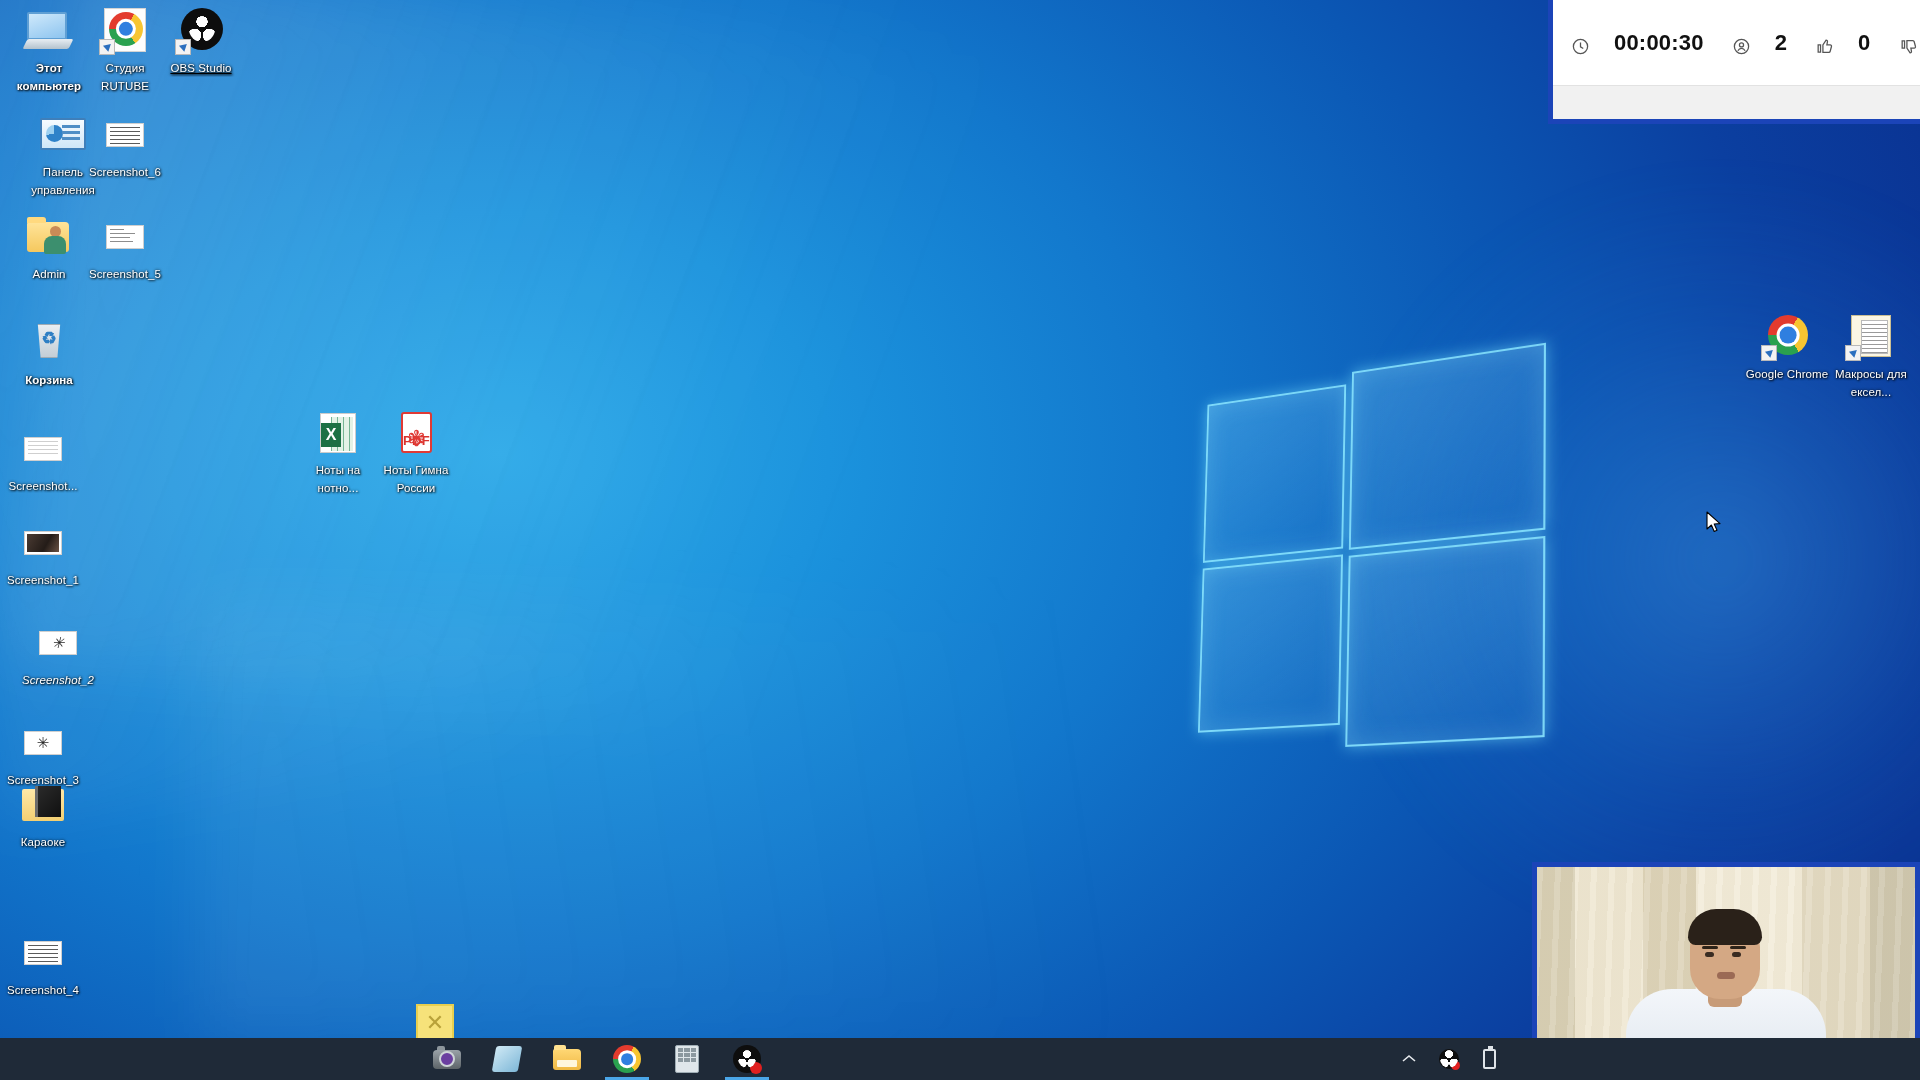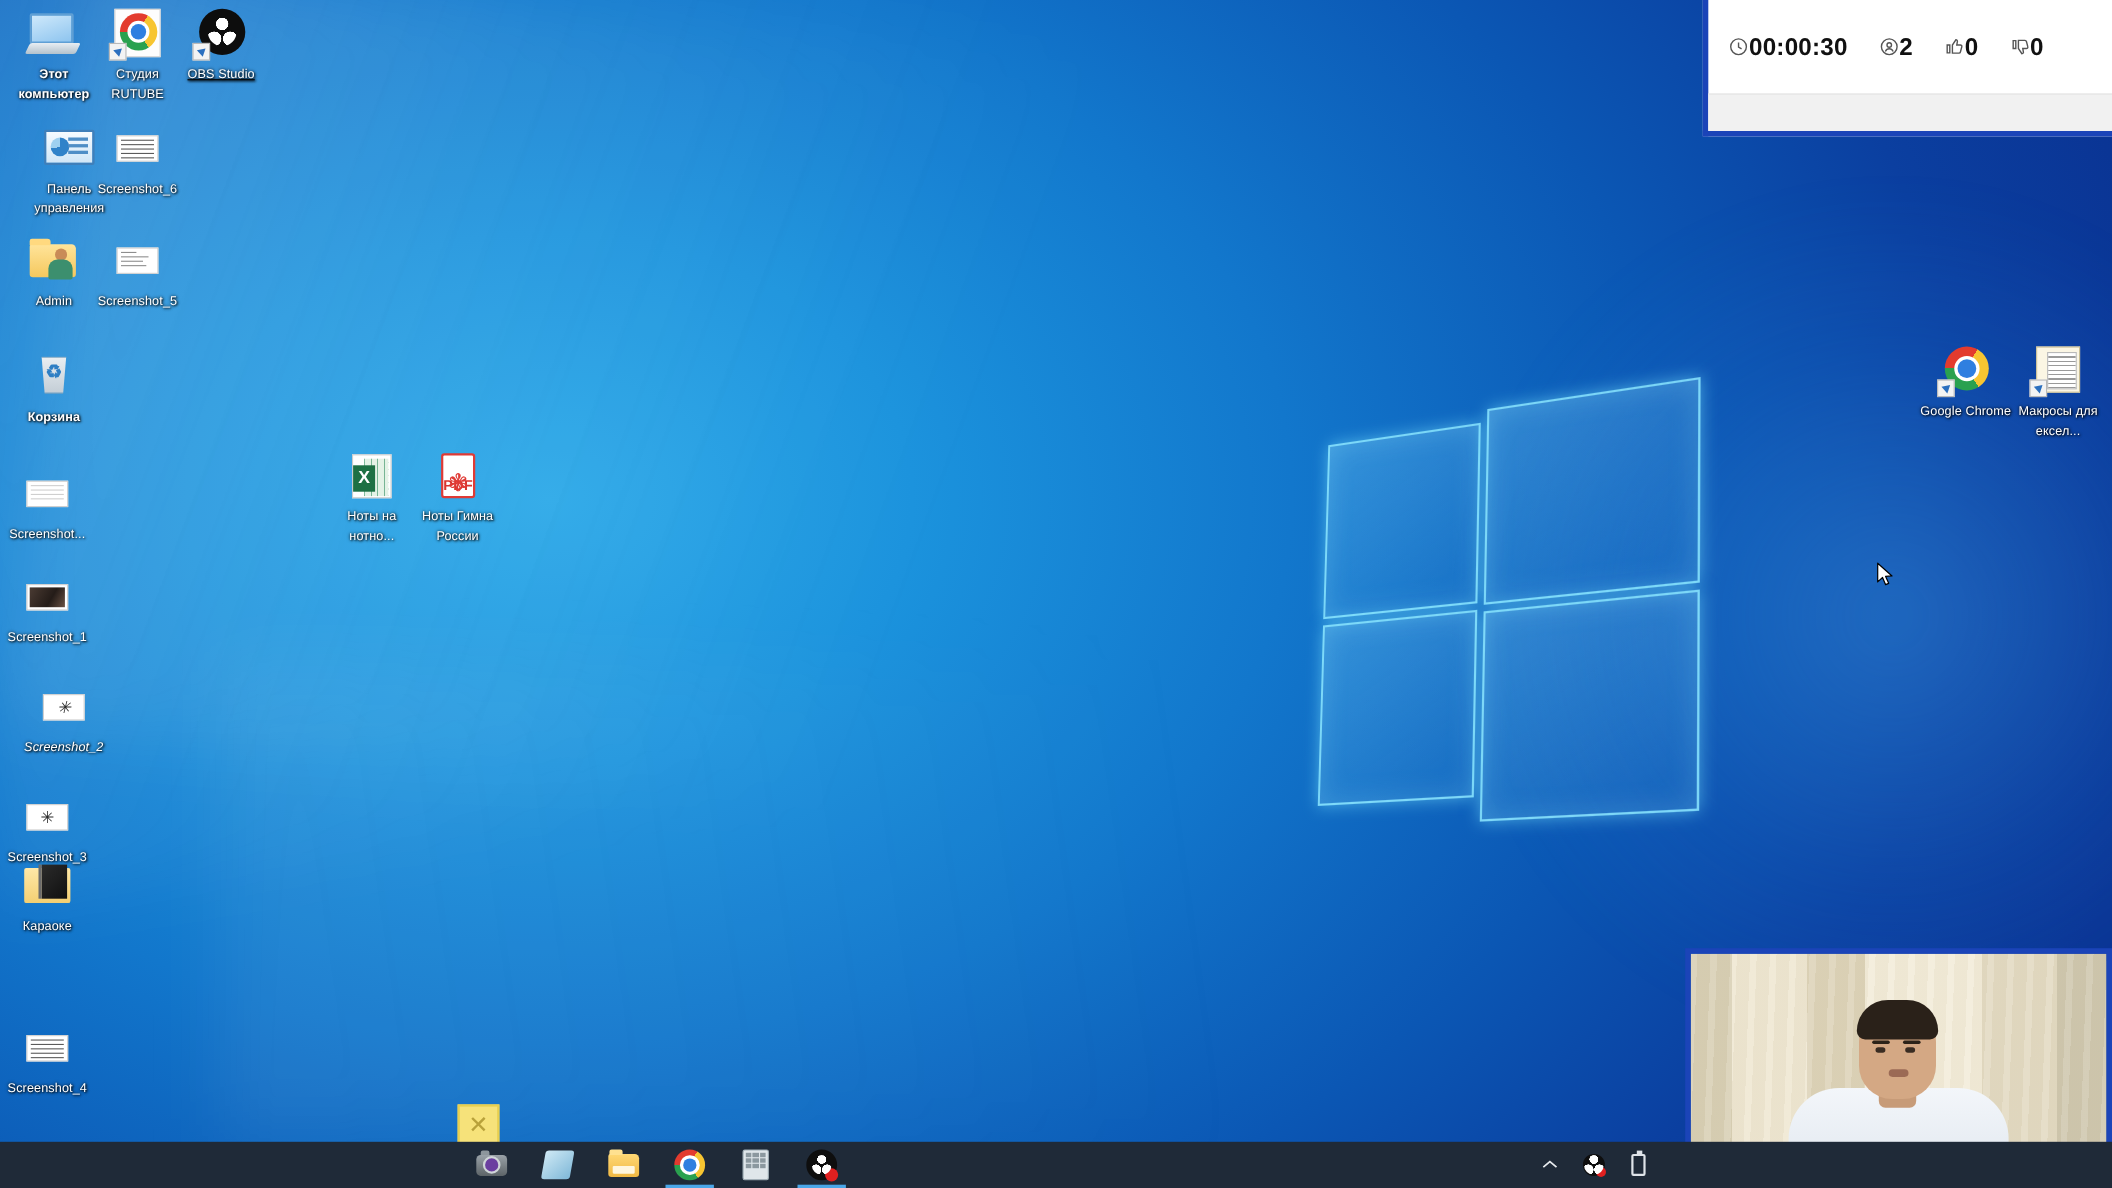--- a/index.html
+++ b/index.html
@@ -209,21 +209,21 @@
   
   #stats-overlay {
     position:absolute; right:0; top:0; width:372px; height:124px;
     background:#ffffff; border:5px solid #1b44b8; border-top:none; border-right:none;
     display:flex; flex-direction:column;
   }
   #stats-row {
     flex:1; display:flex; align-items:center; gap:28px; padding:0 18px;
     font-size:22px; color:#111111;
   }
-  #stats-row .stat { display:flex; align-items:center; gap:0; }
+  #stats-row .stat { display:flex; align-items:flex-end; gap:24px; }
   #stats-row .stat .val { font-weight:bold; letter-spacing:.2px; }
   #stats-row svg { display:block; }
   #stats-footer { height:34px; background:#f1f1f1; border-top:1px solid #e2e2e2; }
 
   
   #donate-panel {
     position:absolute; left:0; bottom:16px; width:420px; height:76px;
     background:#4a5161; border-radius:10px; padding:8px 14px 6px;
     color:#ffffff;
   }

